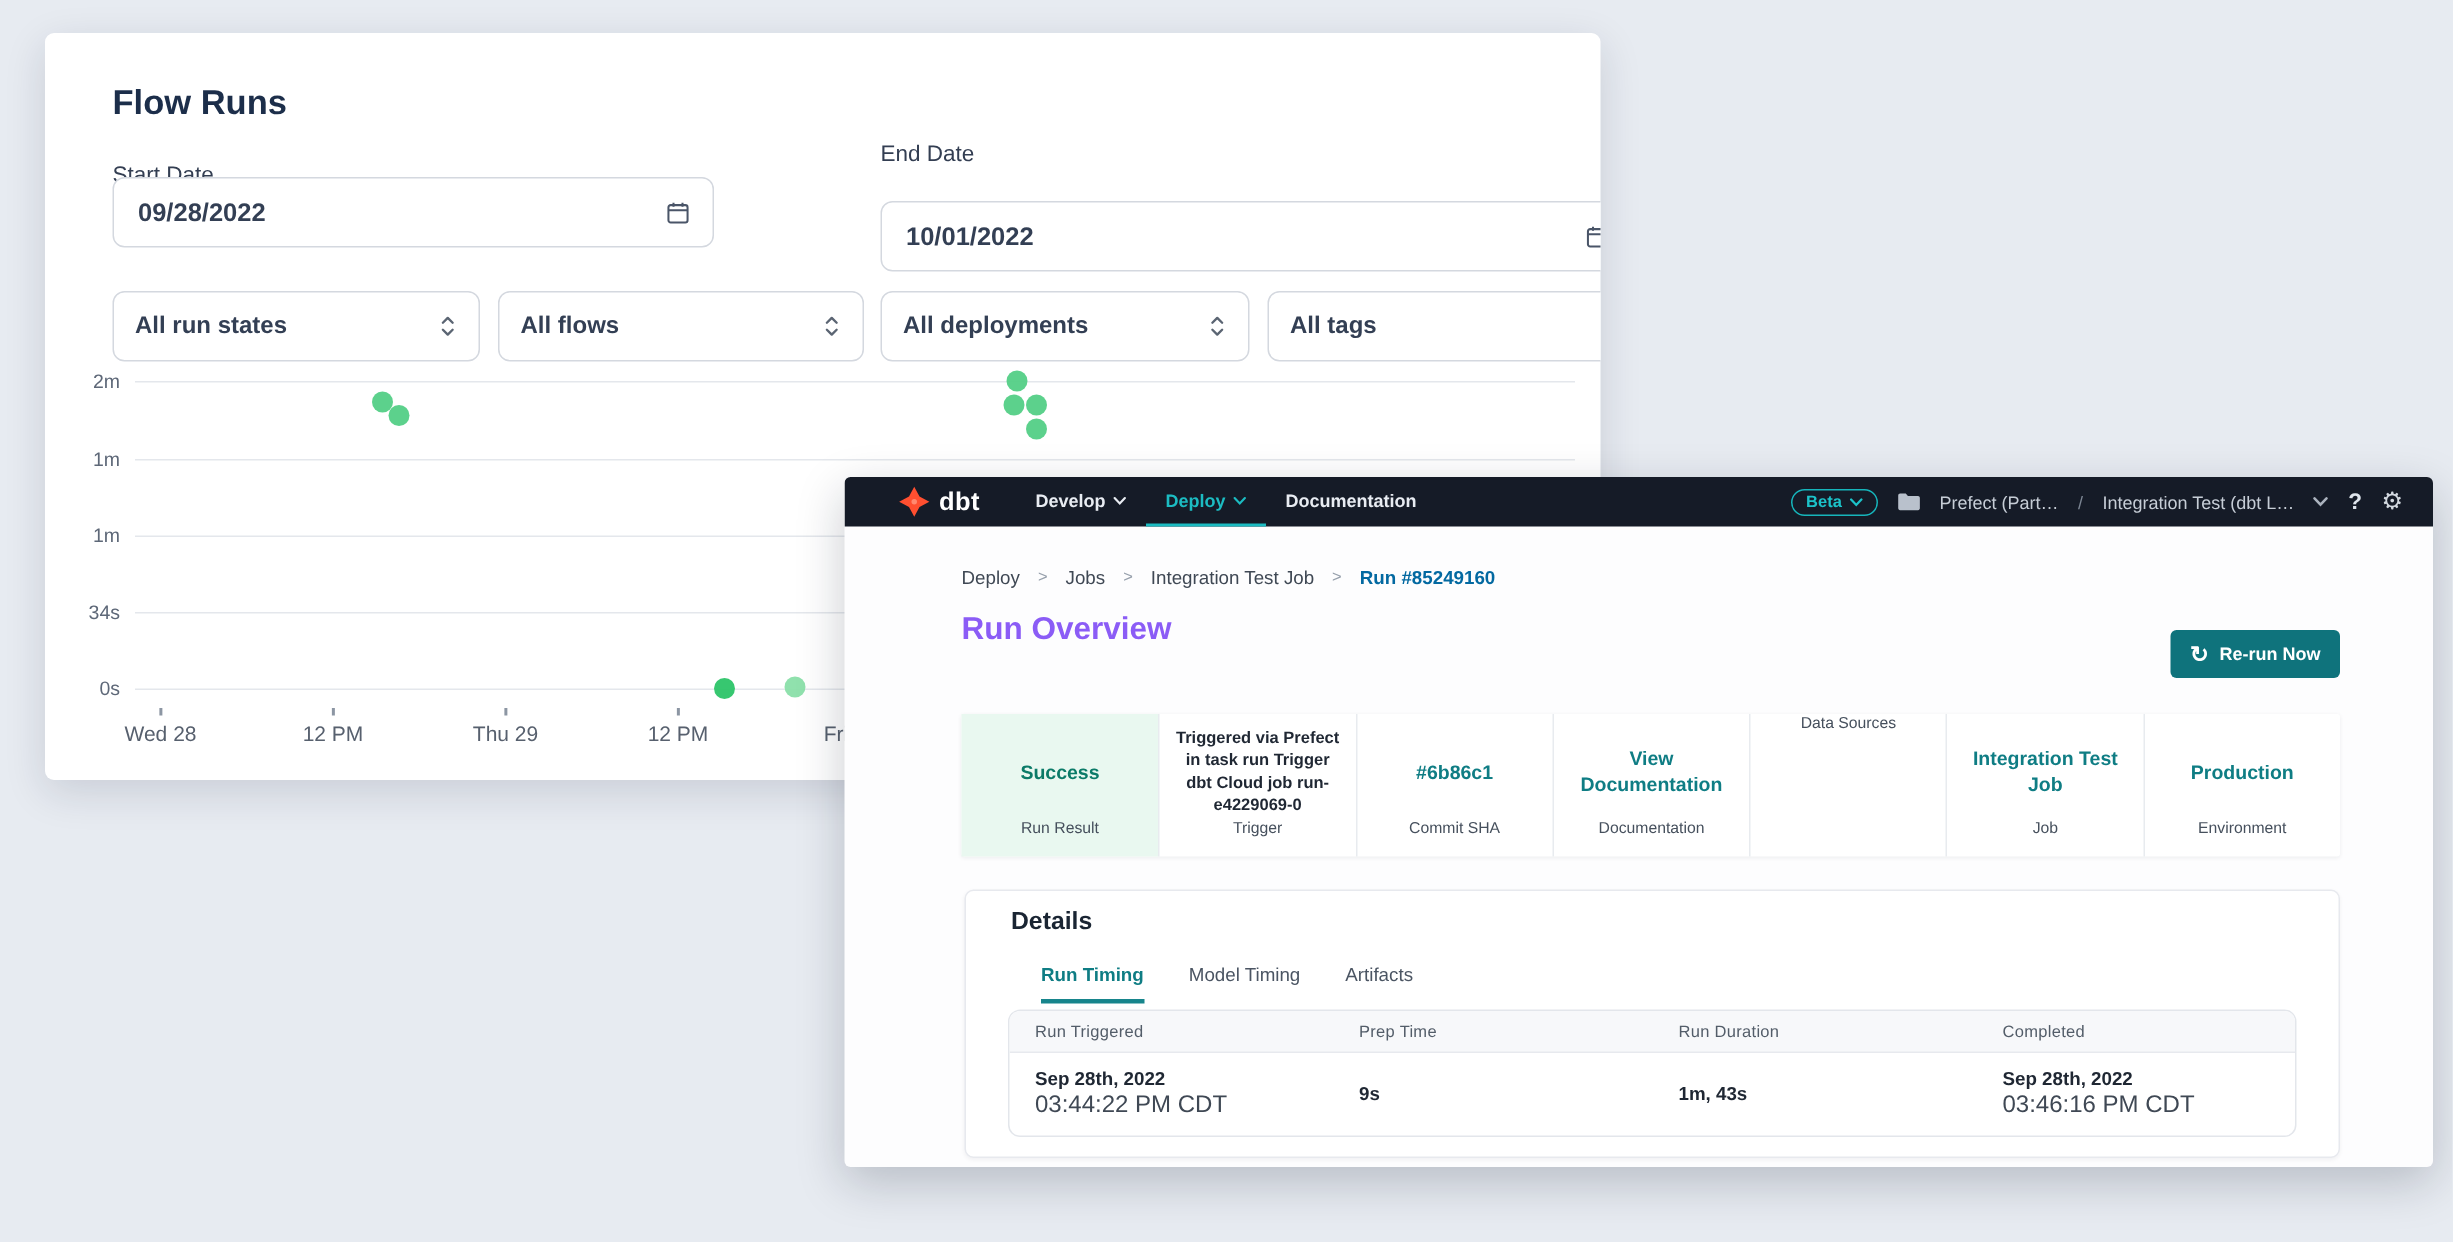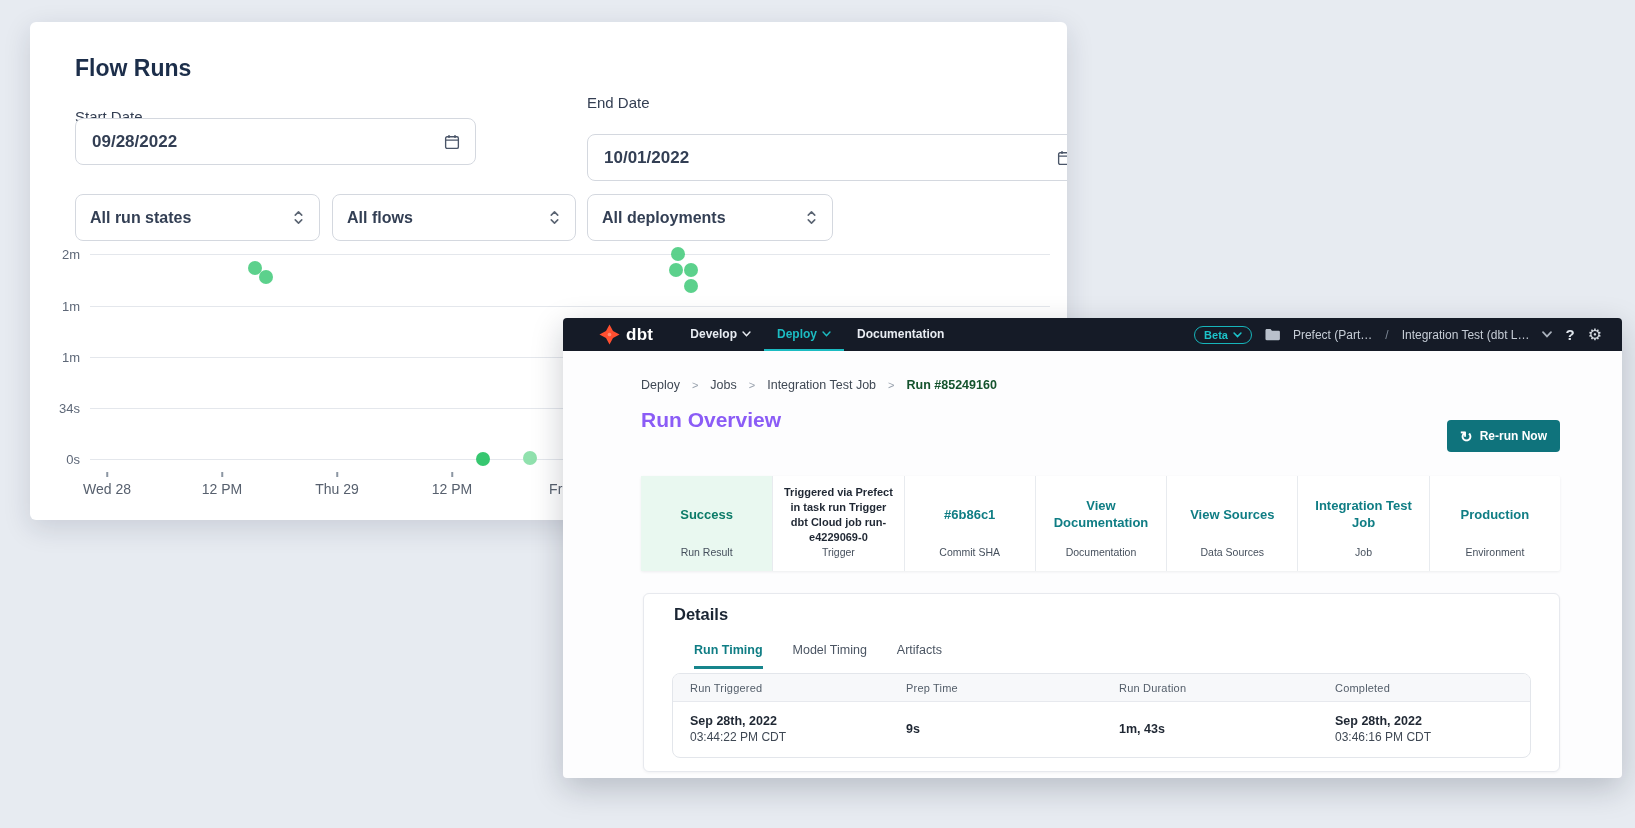--- a/index.html
+++ b/index.html
@@ -34,21 +34,21 @@
   .nav-right{margin-left:auto;display:flex;align-items:center;gap:13px;padding-right:20px;}
   .beta-chip{display:flex;align-items:center;gap:5px;border:1.4px solid #16b5bb;color:#1cc3c9;
     font-size:11px;font-weight:bold;border-radius:11px;padding:2px 9px;cursor:pointer;}
   .proj-text{font-size:12px;color:#c6cdd6;}
   .proj-slash{font-size:12px;color:#7c8694;}
   .nav-help{font-size:15px;font-weight:800;color:#dfe5ec;cursor:pointer;}
   .nav-gear{font-size:16px;color:#d3d9e0;cursor:pointer;line-height:1;}
   
   .crumbs{position:absolute;left:78px;top:60px;display:flex;align-items:center;gap:12px;font-size:12.5px;color:#3f4854;}
   .crumb{cursor:pointer;}
-  .crumb.last{font-weight:bold;color:#14532d;}
+  .crumb.last{font-weight:bold;color:#0369a1;}
   .crumb-sep{color:#97a0ac;font-size:11px;}
   .run-title{position:absolute;left:78px;top:90px;margin:0;font-size:21px;font-weight:bold;color:#8b5cf6;}
   .rerun-btn{position:absolute;right:62px;top:102px;height:32px;padding:0 13px;background:#0f737c;color:#fff;
     border:none;border-radius:4px;font-family:inherit;font-size:12px;font-weight:bold;display:flex;align-items:center;gap:7px;cursor:pointer;}
   .rerun-icon{font-size:15px;font-weight:bold;line-height:1;}
   
   .status-strip{position:absolute;left:78px;top:158px;width:919px;height:95px;display:grid;
     grid-template-columns:repeat(7,1fr);background:#fff;box-shadow:0 1px 3px rgba(15,23,42,.07);border-radius:2px;}
   .status-cell{position:relative;display:flex;flex-direction:column;border-left:1px solid #e8ebef;}
   .status-cell:first-child{border-left:none;}
@@ -64,21 +64,21 @@
   .details-title{position:absolute;left:30px;top:11px;margin:0;font-size:16.5px;font-weight:bold;color:#1a2533;}
   .tabs{position:absolute;left:50px;top:49px;display:flex;gap:30px;}
   .tab{font-size:12.5px;color:#4b5563;padding-bottom:9px;border-bottom:3px solid transparent;cursor:pointer;}
   .tab.active{color:#0f7d84;font-weight:bold;border-bottom-color:#17858c;}
   .timing-table{position:absolute;left:28px;right:28px;top:79px;height:83px;border:1px solid #e3e6eb;border-radius:8px;overflow:hidden;background:#fff;}
   .t-header,.t-row{display:grid;grid-template-columns:216px 213px 216px 1fr;padding-left:17px;box-sizing:border-box;}
   .t-header{height:28px;background:#f7f8fa;border-bottom:1px solid #e7e9ee;align-items:center;}
   .t-header span{font-size:11px;color:#535d69;letter-spacing:.2px;}
   .t-row{height:54px;align-items:center;}
   .t-cell .main{font-size:12.5px;font-weight:bold;color:#1f2733;}
-  .t-cell .sub{font-size:12px;color:#3f4854;margin-top:2px;}
+  .t-cell .sub{font-size:16px;color:#3f4854;margin-top:2px;}
 </style>
 </head>
 <body>
 
 <div class="stage">
 
   <section class="window" id="prefect-window">
     <h1 class="pf-title">Flow Runs</h1>
 
     <span class="pf-label" style="left:45px;top:86px;">Start Date</span>
@@ -126,20 +126,23 @@
       </span>
     </div>
     <div class="pf-select" style="left:557px;top:172px;width:246px;height:47px;">
       <span>All deployments</span>
       <span class="icon-right">
         <svg width="13" height="17" viewBox="0 0 14 18" fill="none" stroke="#5b6573" stroke-width="1.7" stroke-linecap="round" stroke-linejoin="round">
             <path d="M3.5 6.5 L7 3 L10.5 6.5"></path>
             <path d="M3.5 11.5 L7 15 L10.5 11.5"></path>
           </svg>
       </span>
+    </div>
+    <div class="pf-select" style="left:815px;top:172px;width:244px;height:47px;">
+      <span>All tags</span>
     </div>
 
     <div id="chart">
         <div class="gridline" style="top: 232px;"></div>
         <div class="ylabel" style="top: 232px;">2m</div>
         <div class="gridline" style="top: 284px;"></div>
         <div class="ylabel" style="top: 284px;">1m</div>
         <div class="gridline" style="top: 335px;"></div>
         <div class="ylabel" style="top: 335px;">1m</div>
         <div class="gridline" style="top: 386px;"></div>
@@ -241,21 +244,20 @@
         </div>
         <div class="status-cell">
           <div class="cell-value">#6b86c1</div>
           <div class="cell-caption">Commit SHA</div>
         </div>
         <div class="status-cell">
           <div class="cell-value">View Documentation</div>
           <div class="cell-caption">Documentation</div>
         </div>
         <div class="status-cell">
-          <div class="cell-value">View Sources</div>
           <div class="cell-caption">Data Sources</div>
         </div>
         <div class="status-cell">
           <div class="cell-value">Integration Test Job</div>
           <div class="cell-caption">Job</div>
         </div>
         <div class="status-cell">
           <div class="cell-value">Production</div>
           <div class="cell-caption">Environment</div>
         </div>

